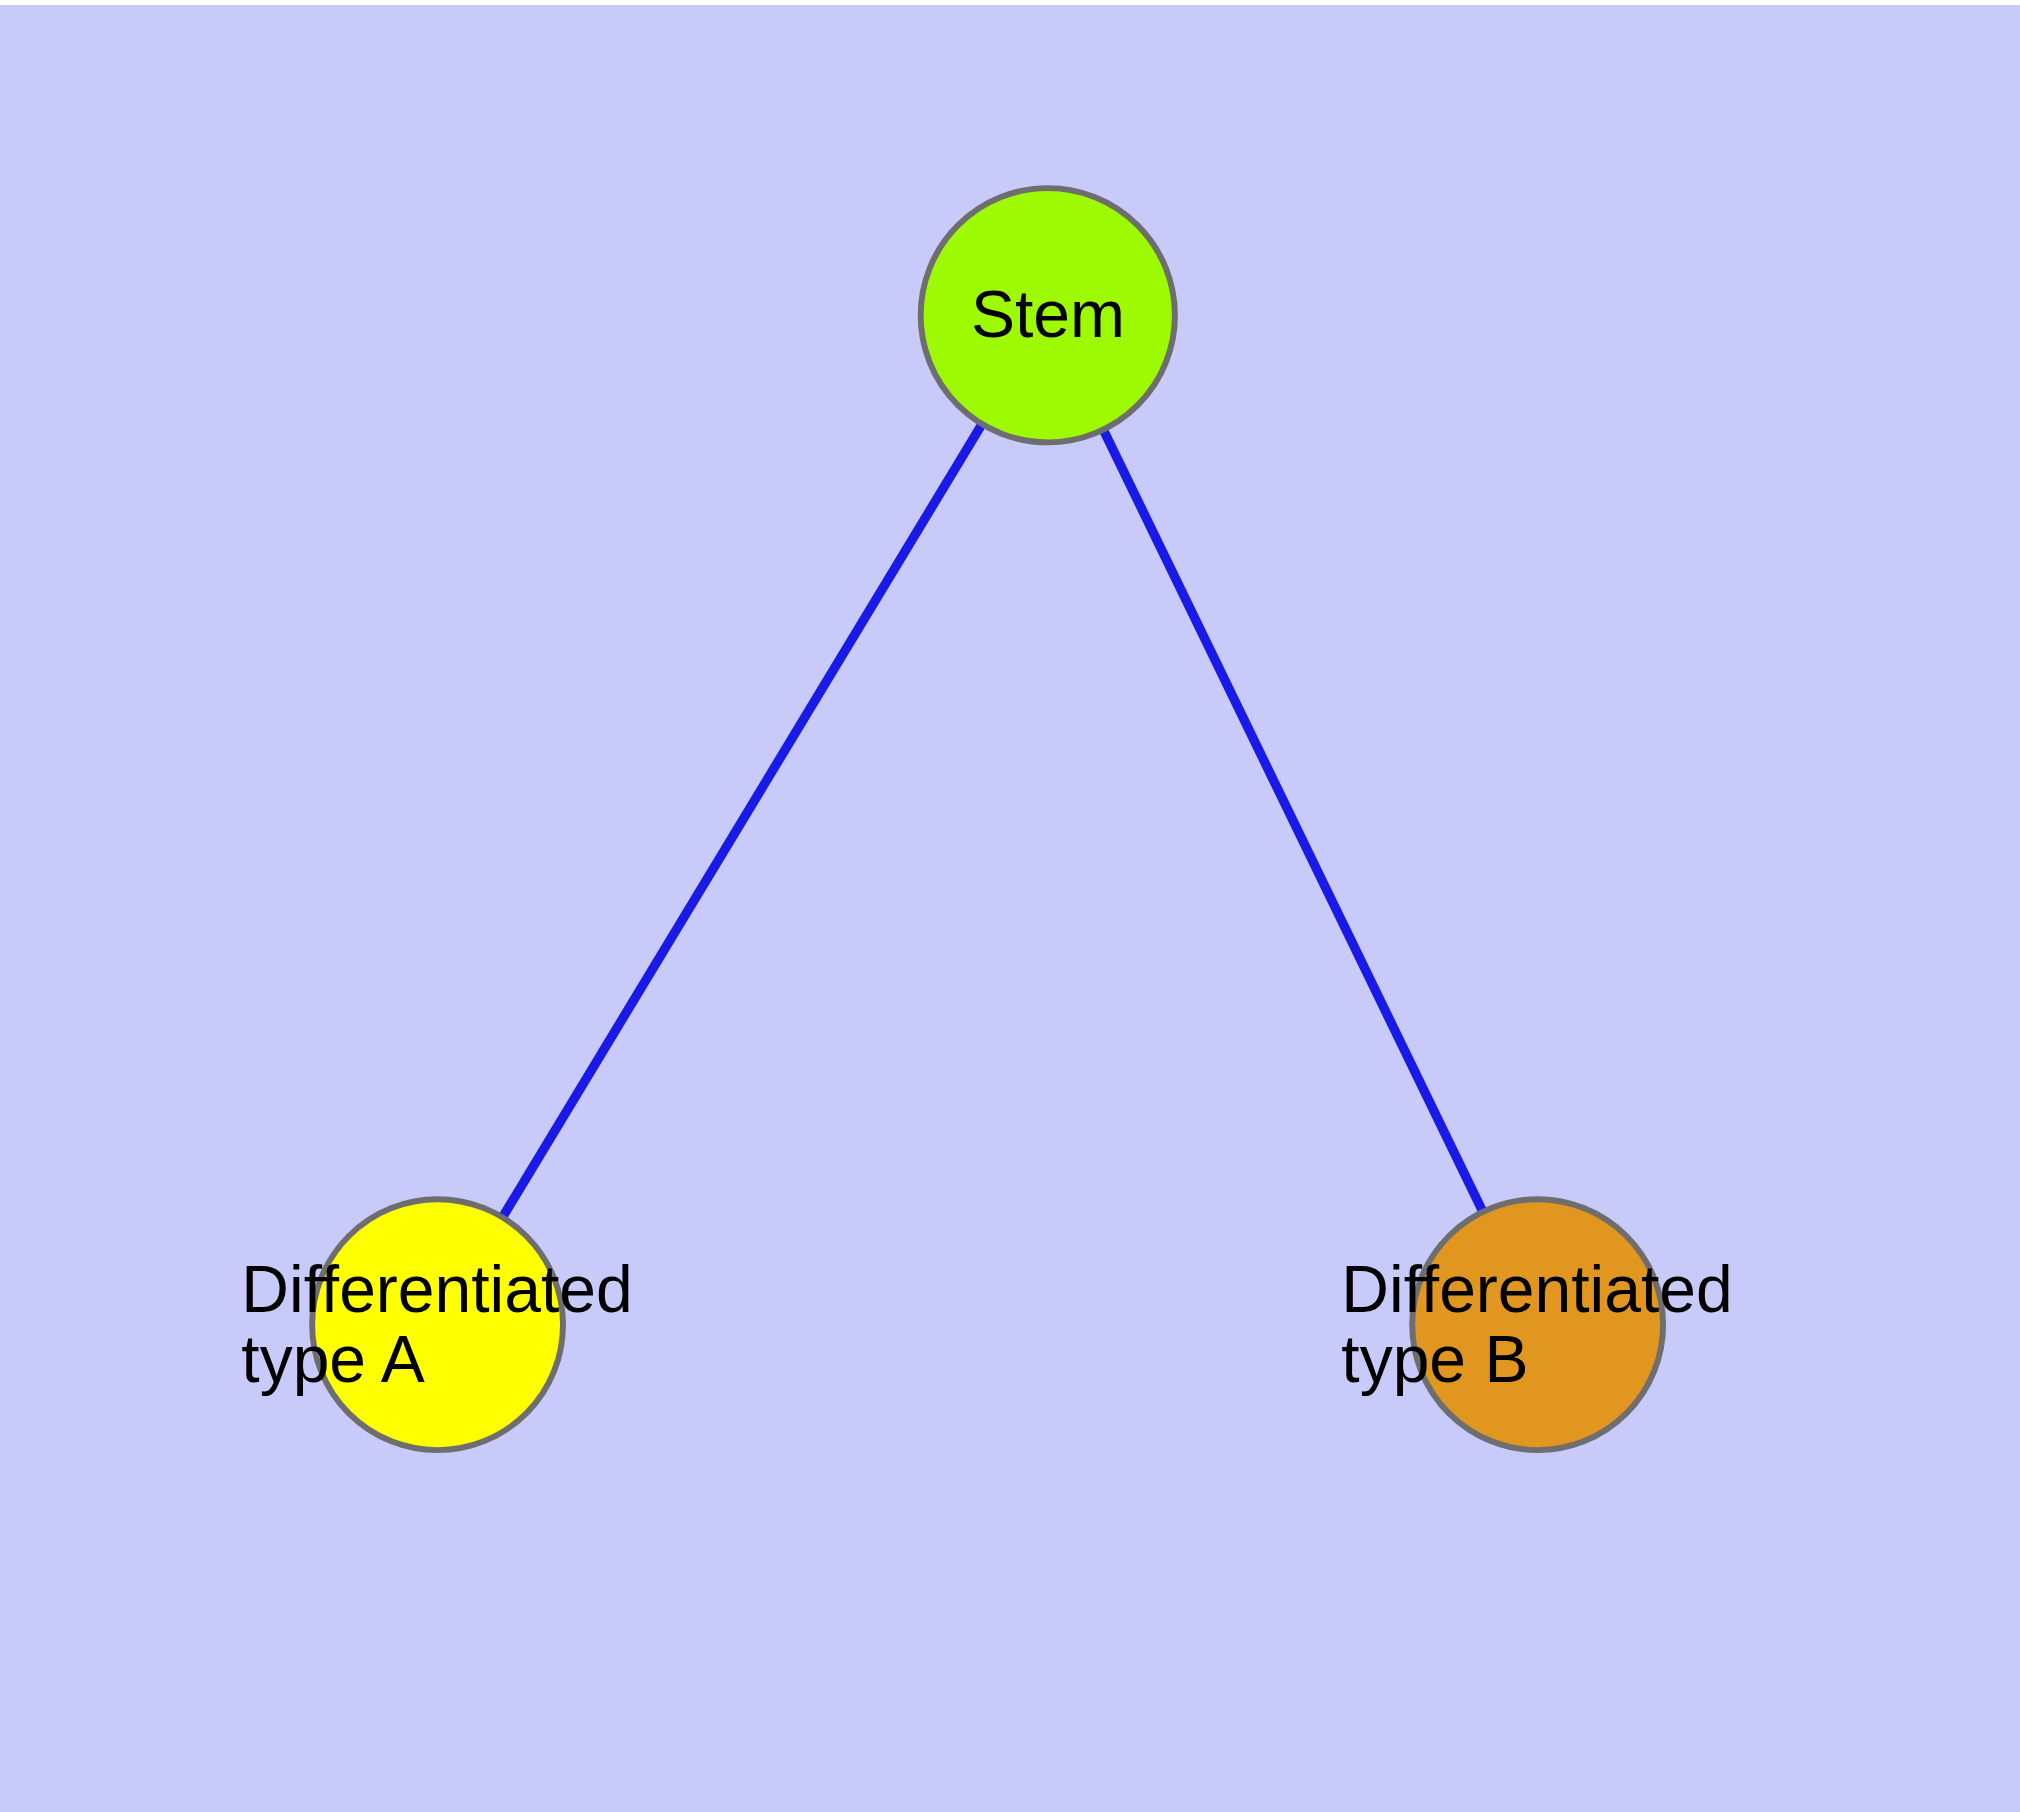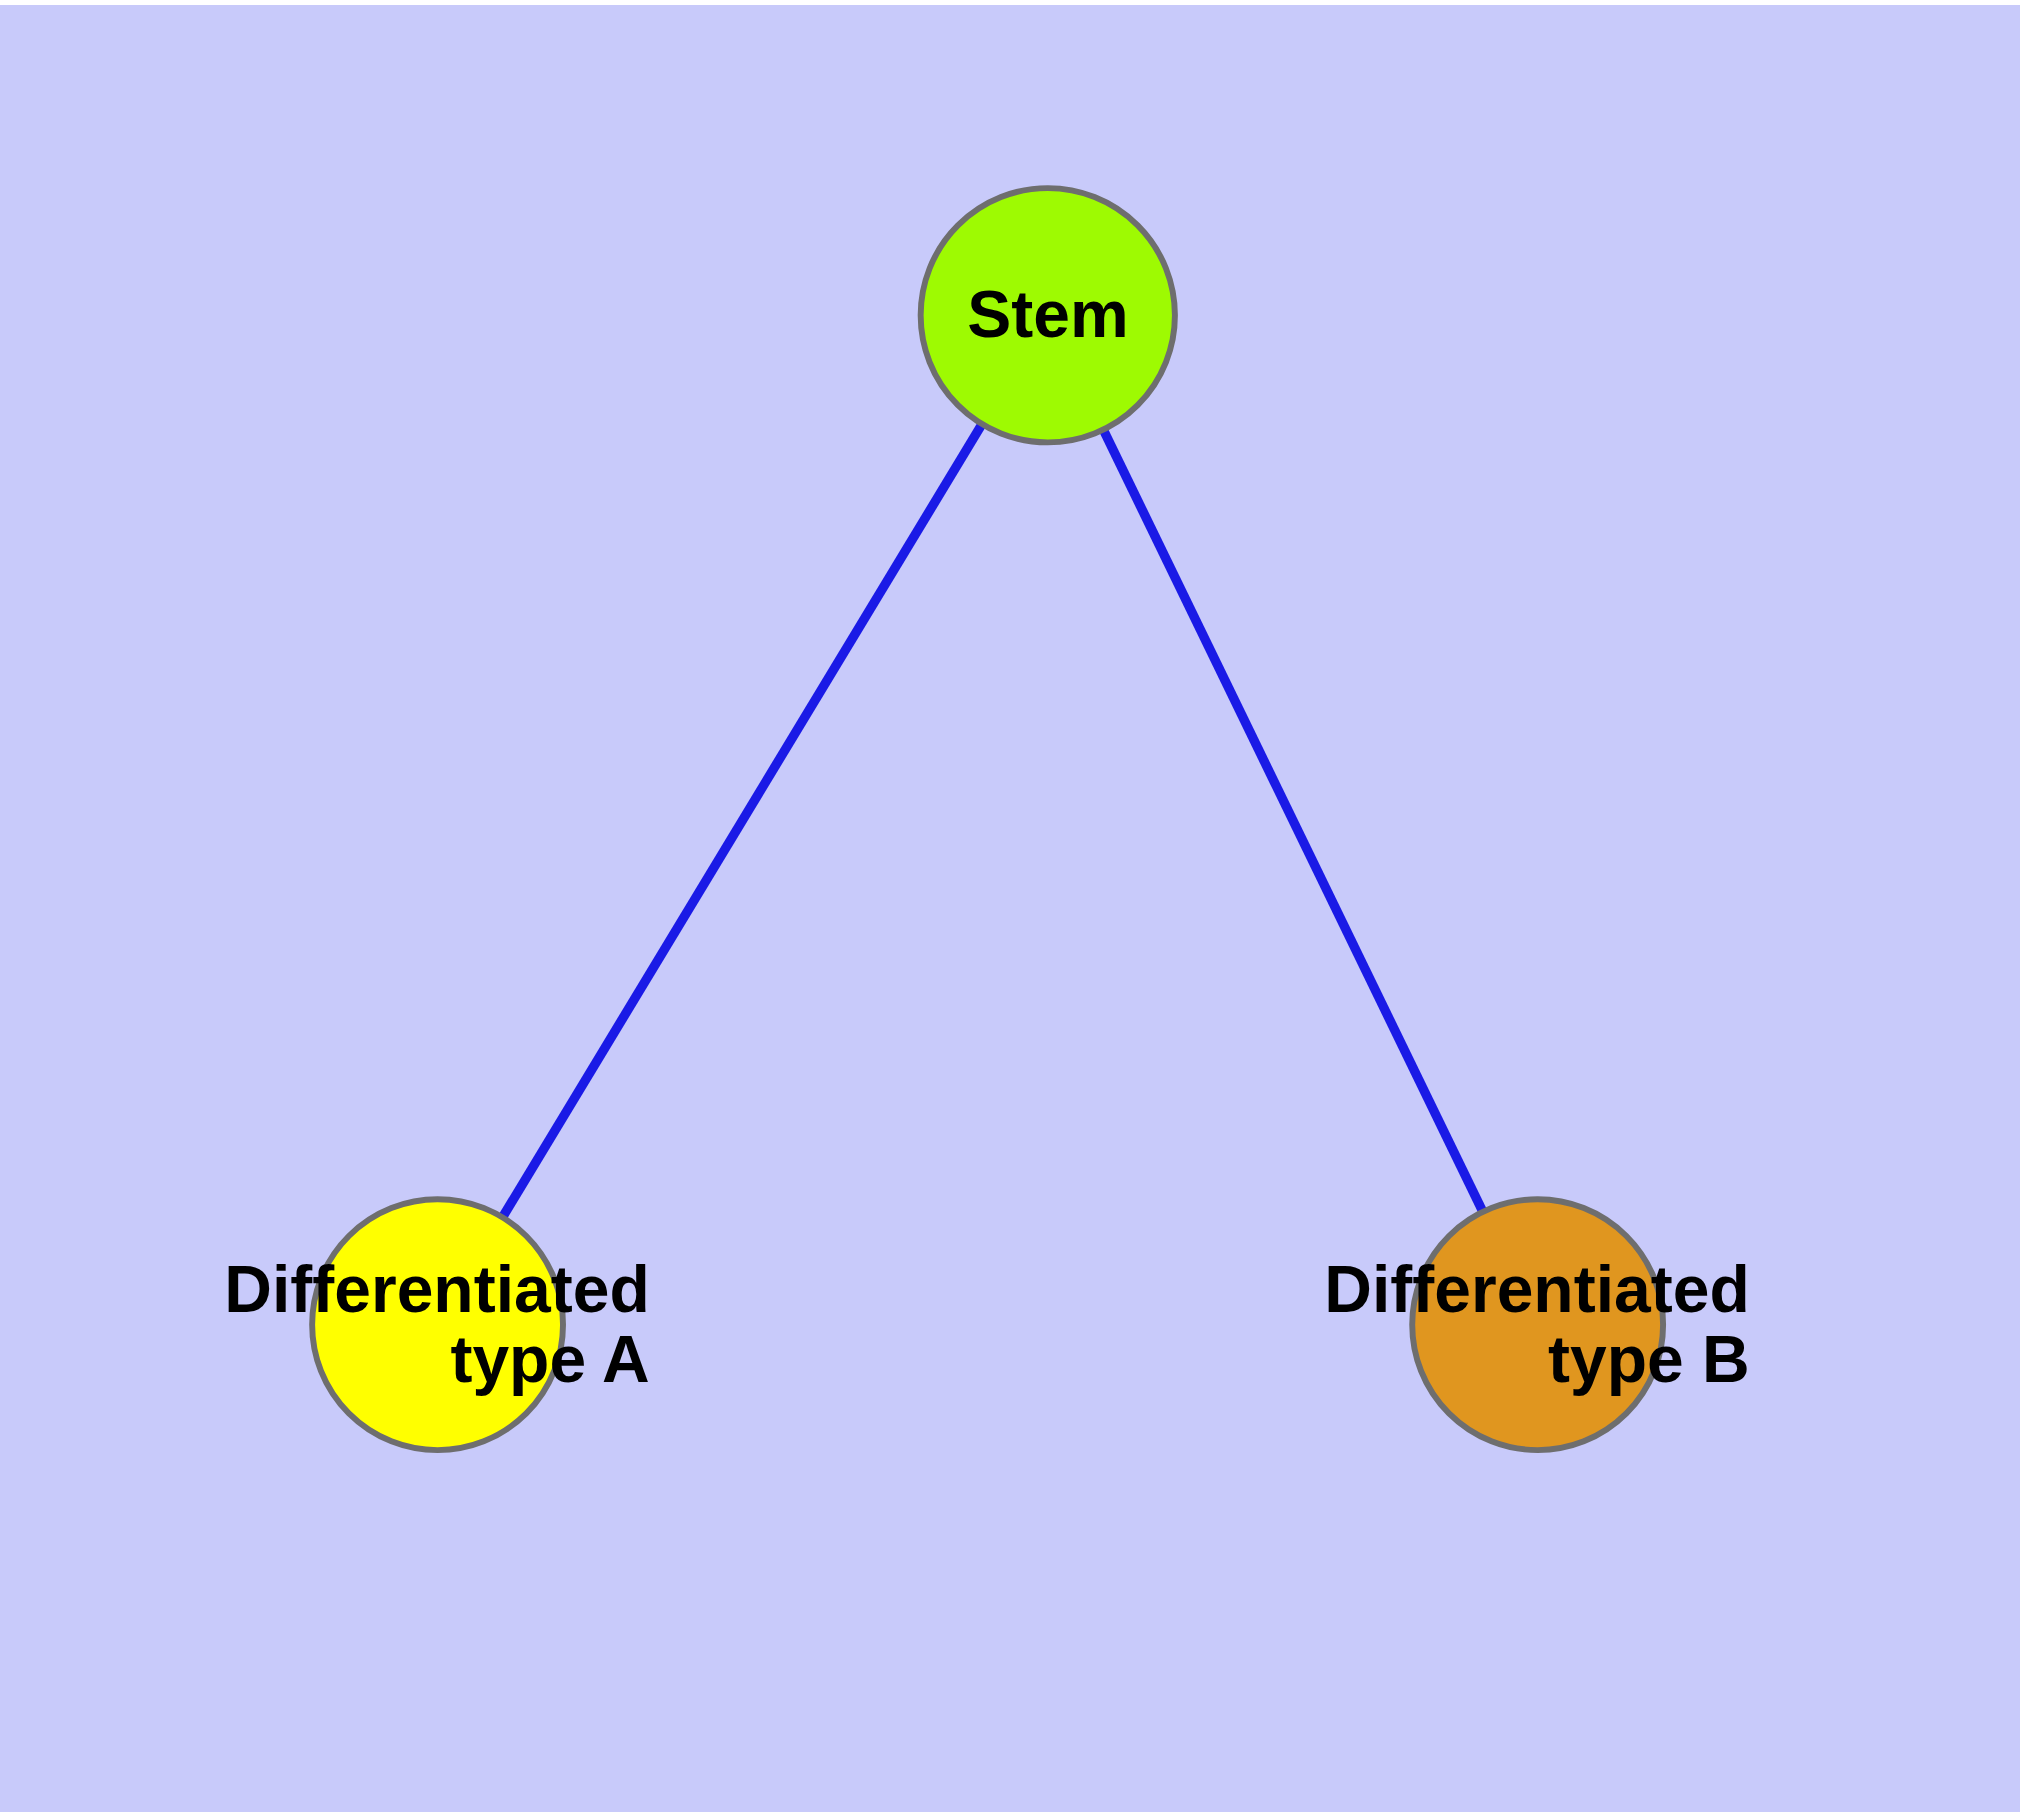--- a/index.html
+++ b/index.html
@@ -25,22 +25,22 @@
   }
   #graph-svg {
     position: absolute;
     left: 0;
     top: 0;
     width: 2021px;
     height: 1812px;
   }
   .node-label {
     position: absolute;
-    text-align: right;
-    font-weight: bold;
+    text-align: left;
+    font-weight: normal;
     color: #000000;
     line-height: 1.06;
     white-space: pre;
     pointer-events: none;
     transform: translate(-50%, -50%);
   }
 </style>
 </head>
 <body>
 

